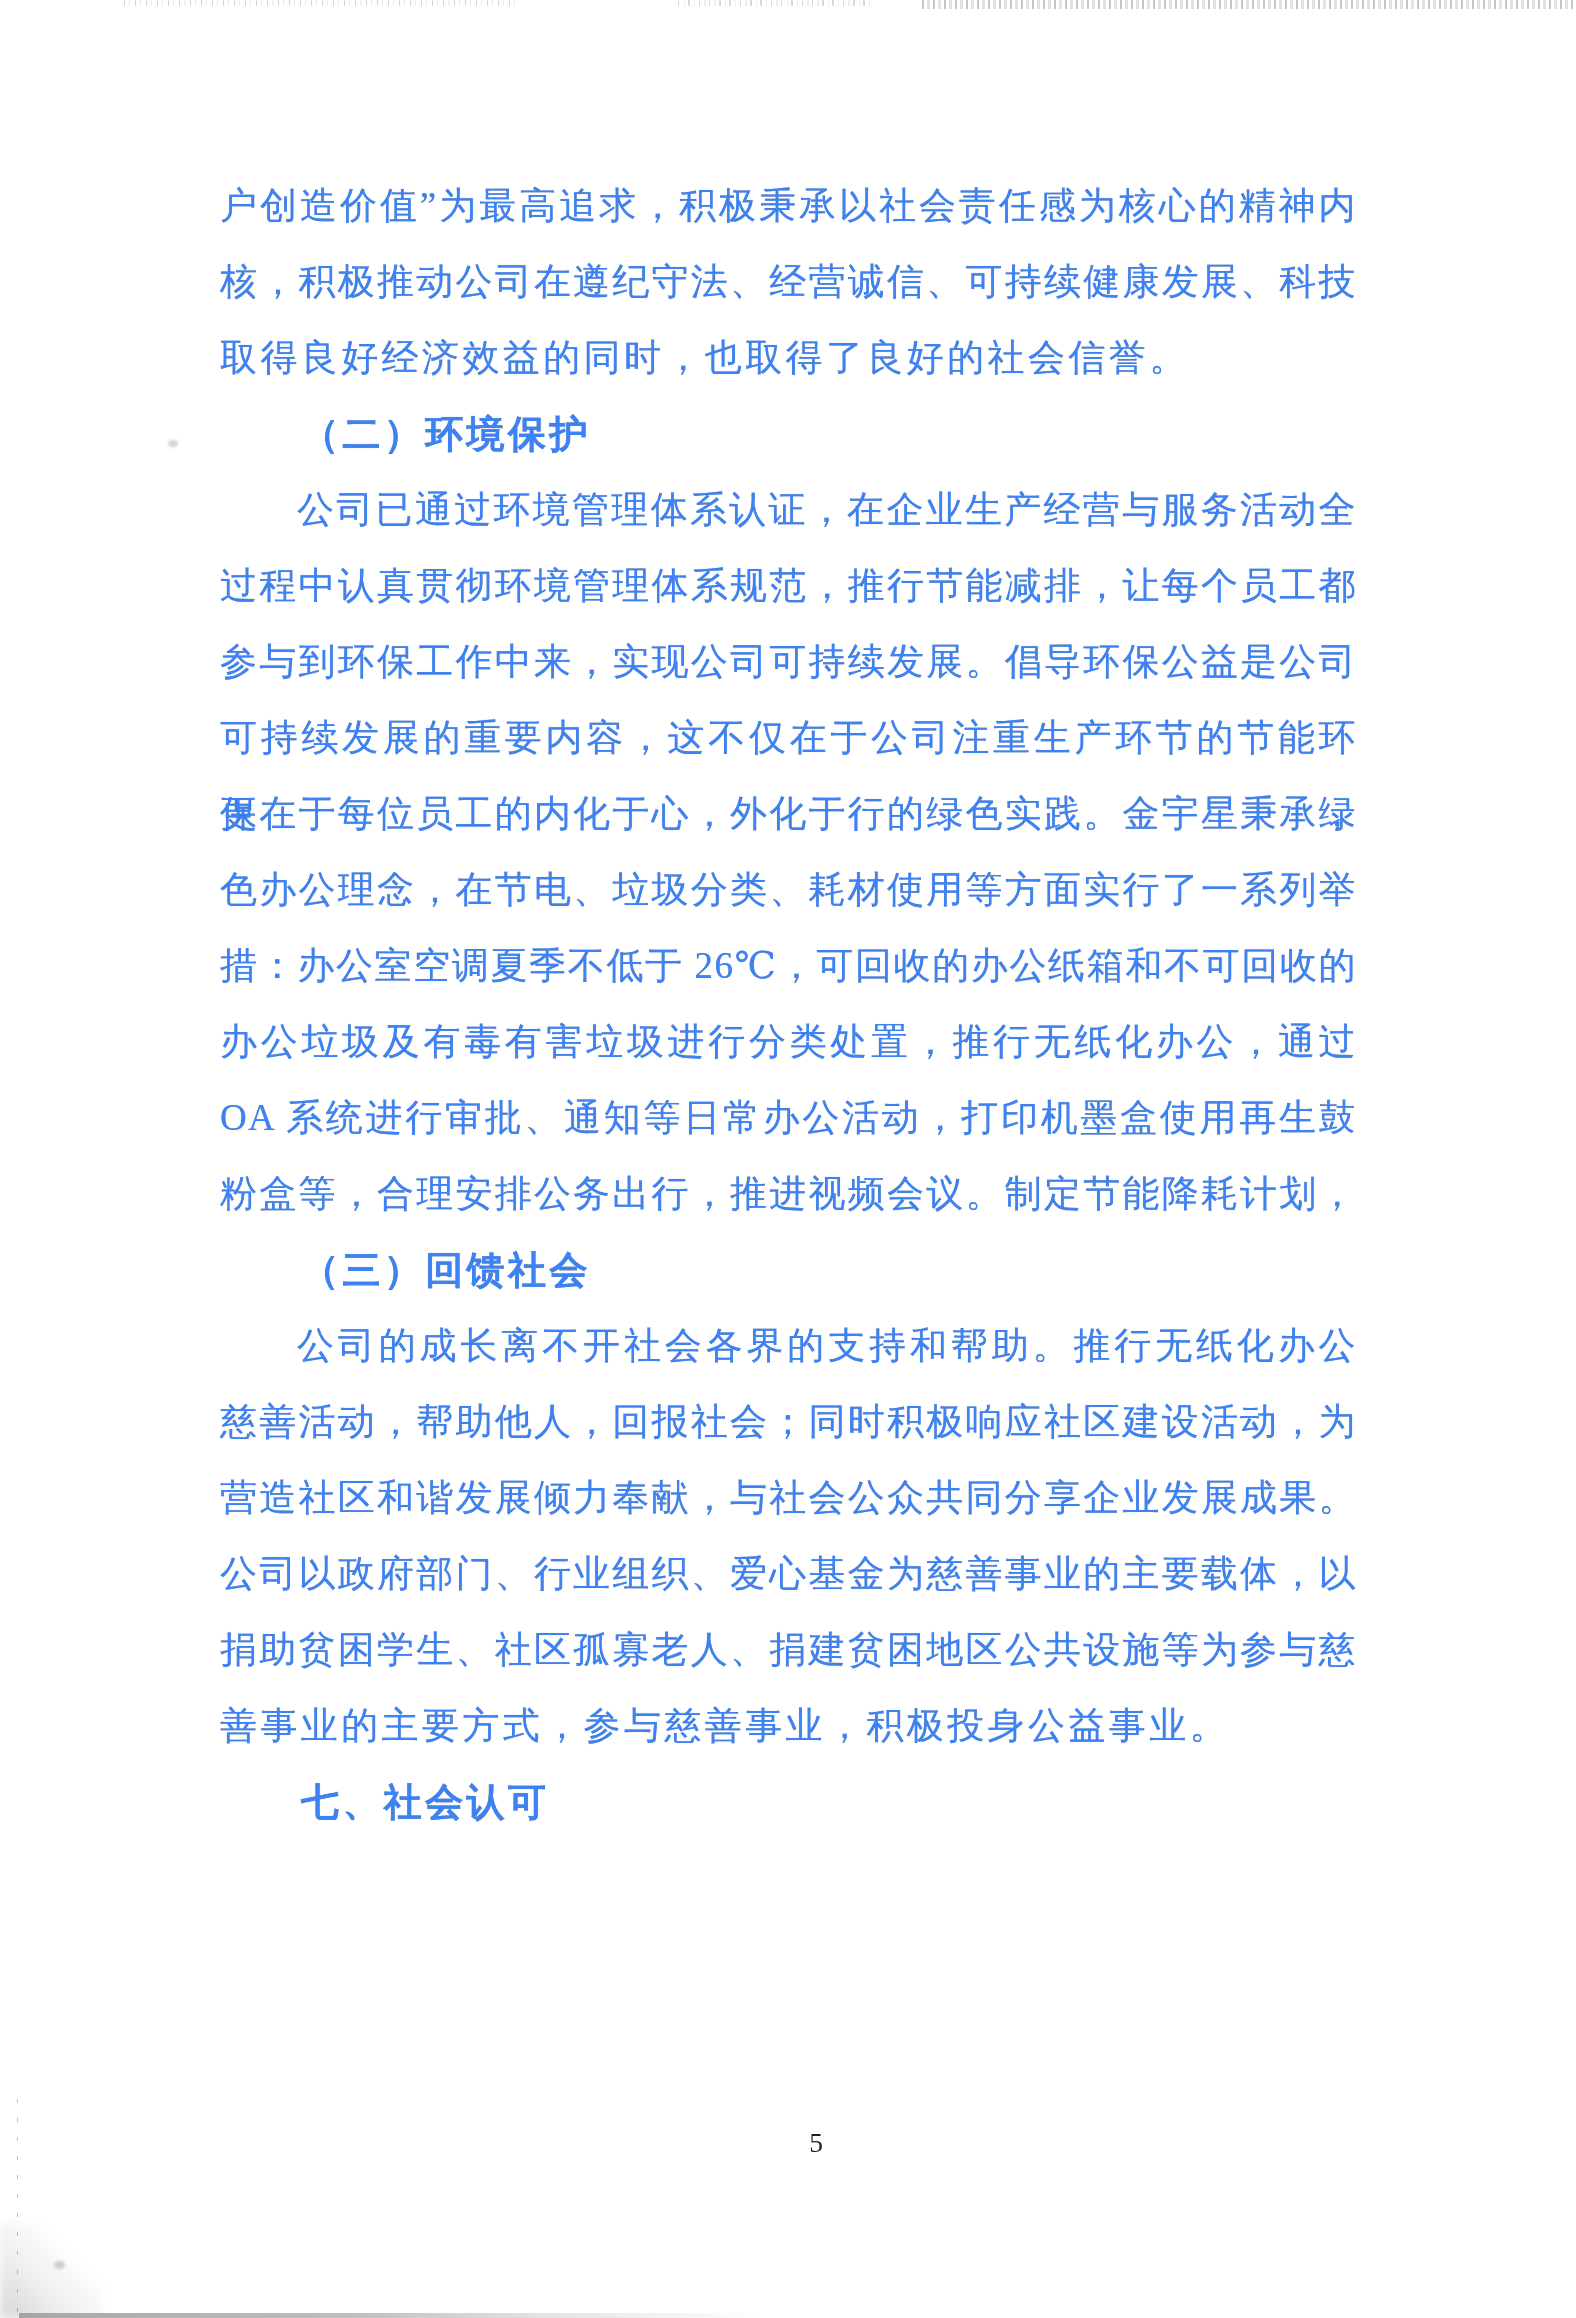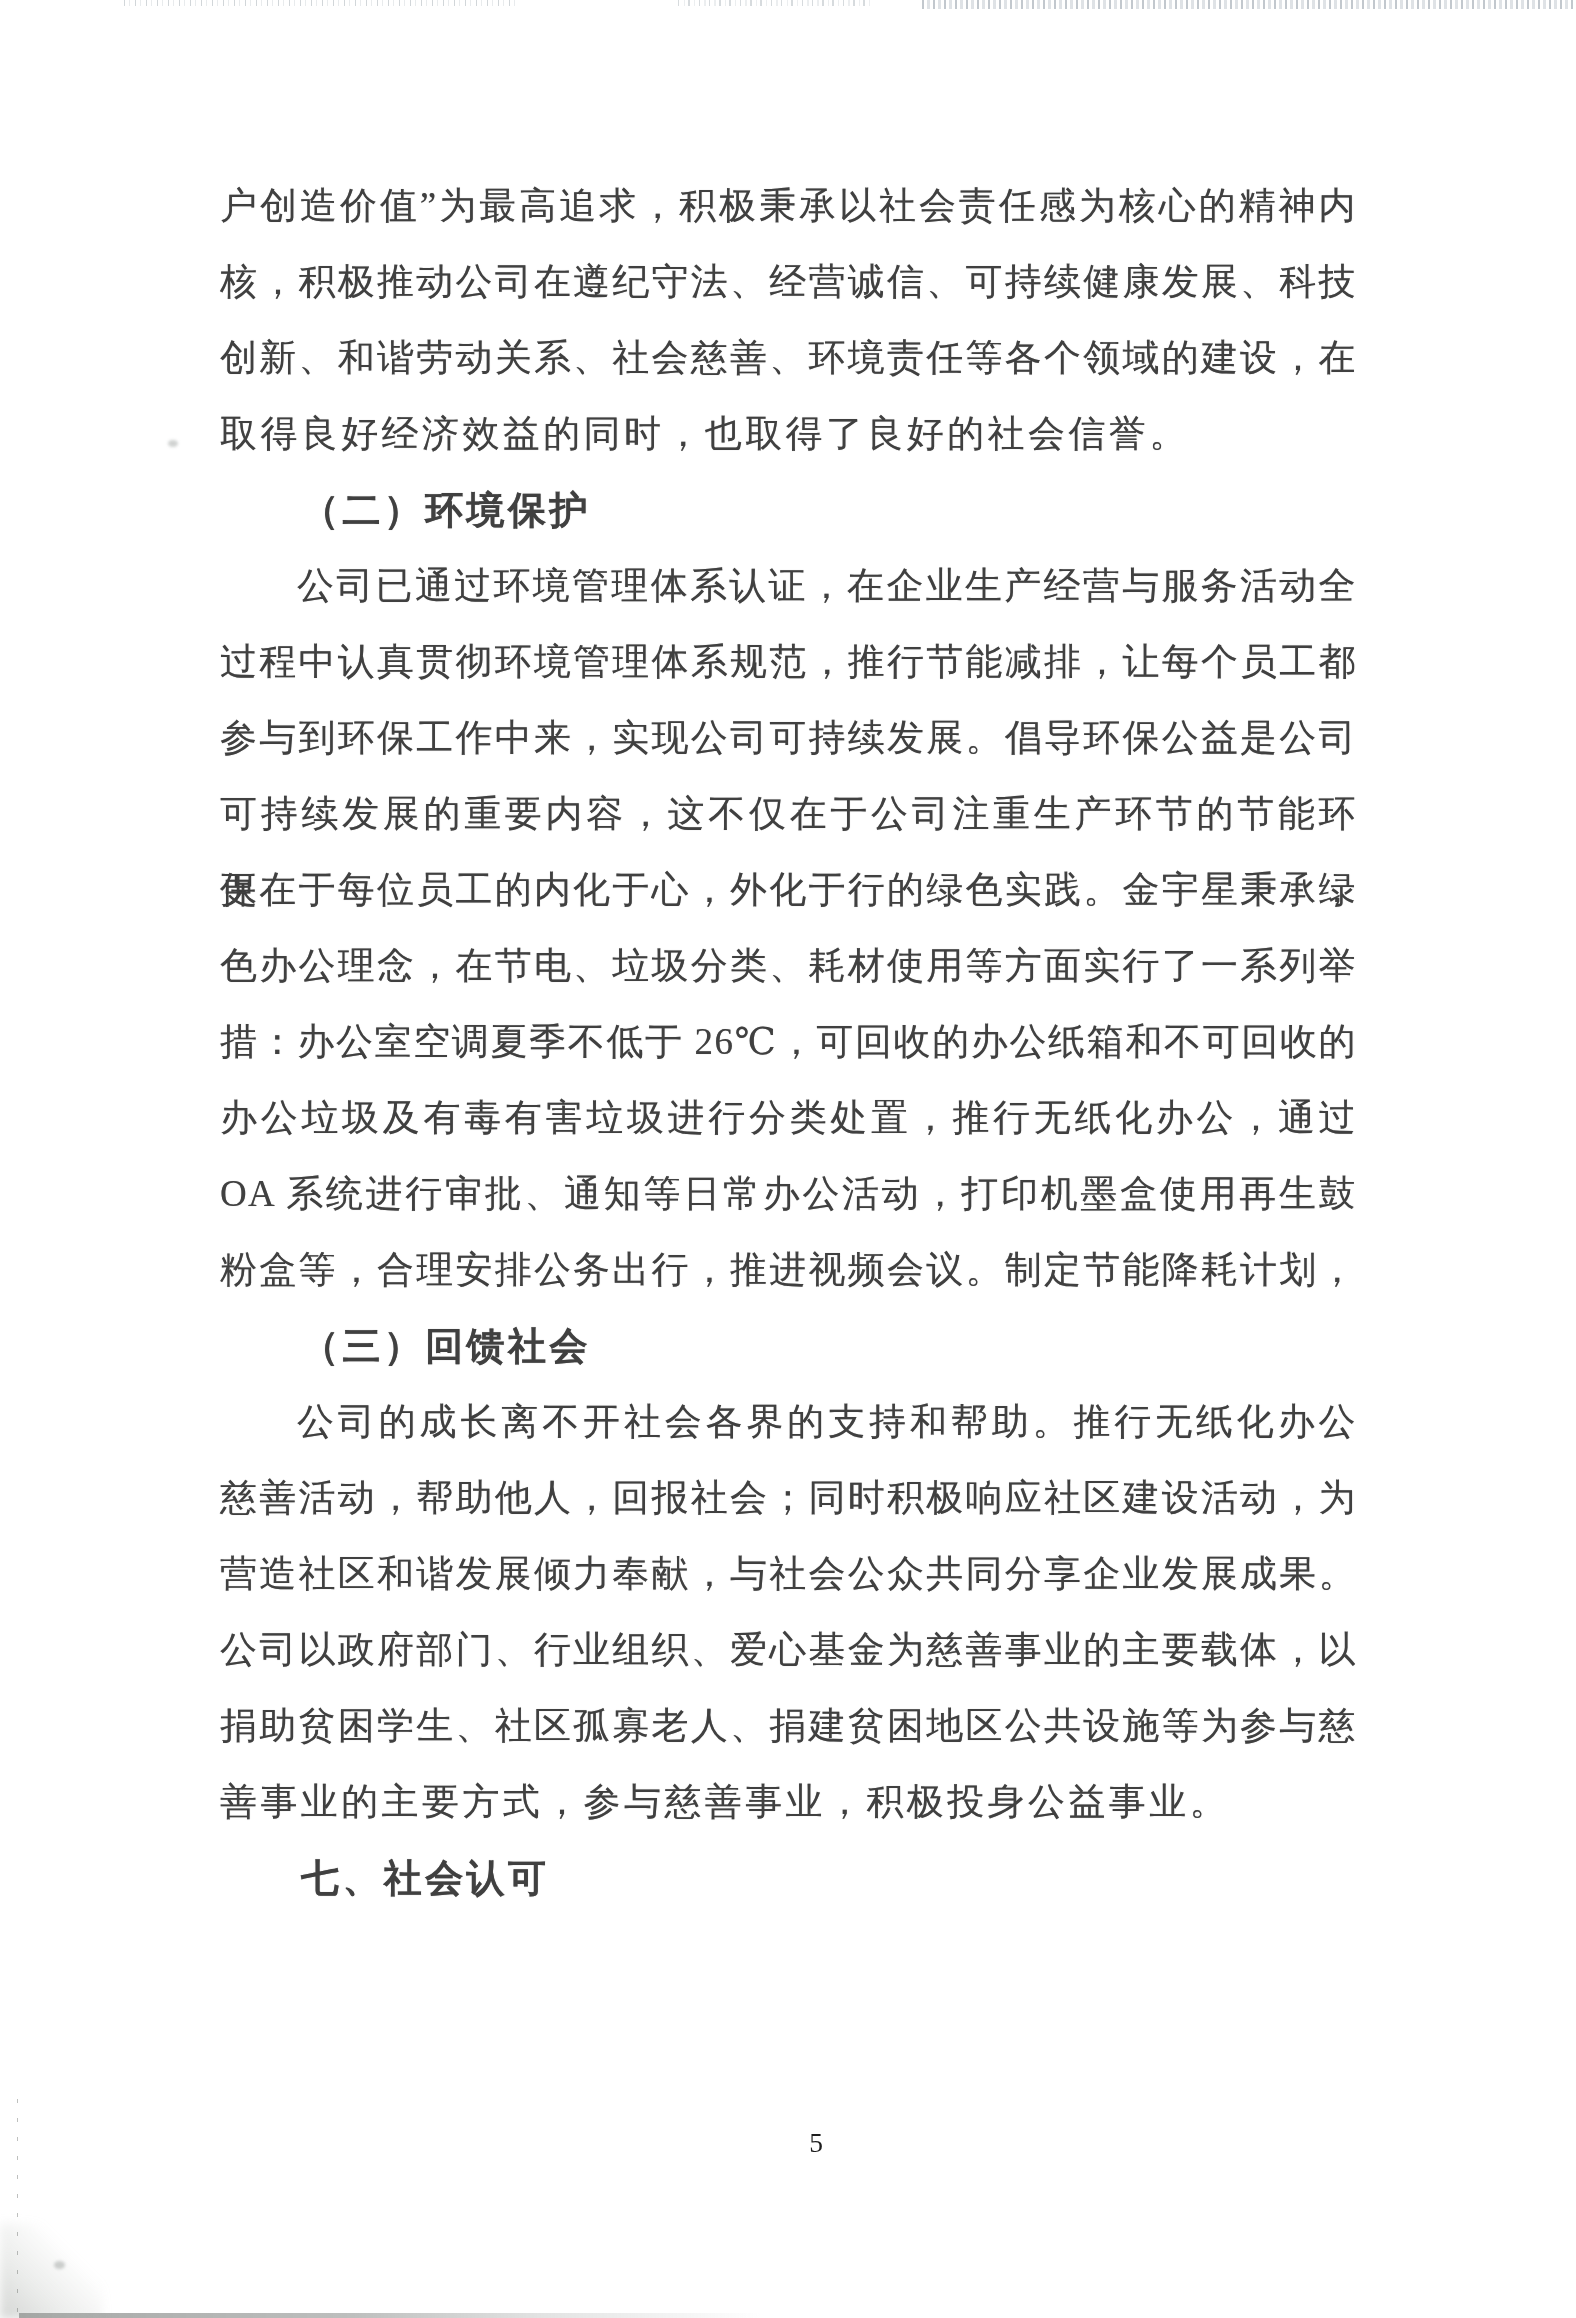--- a/index.html
+++ b/index.html
@@ -18,21 +18,21 @@
   .doc {
     position: absolute;
     left: 220px;
     top: 168px;
     width: 1137px;
   }
   .line {
     height: 76px;
     line-height: 76px;
     font-size: 37px;
-    color: #404040;
+    color: #3b82f6;
     letter-spacing: 1.4px;
     text-align: justify;
     text-align-last: justify;
     text-shadow: 0 0 0.7px rgba(25,25,25,0.45);
     white-space: normal;
   }
   .line.end {
     text-align: right;
     text-align-last: left;
     letter-spacing: 3.4px;
@@ -134,21 +134,20 @@
   <div class="streak streak-c"></div>
   <div class="bottom-strip"></div>
   <div class="corner-wedge"></div>
   <div class="dotted-line"></div>
   <div class="speck speck-1"></div>
   <div class="speck speck-2"></div>
 
   <div class="doc">
       <div class="line body">户创造价值”为最高追求，积极秉承以社会责任感为核心的精神内</div>
       <div class="line body">核，积极推动公司在遵纪守法、经营诚信、可持续健康发展、科技</div>
-      <div class="line body">创新、和谐劳动关系、社会慈善、环境责任等各个领域的建设，在</div>
       <div class="line body end">取得良好经济效益的同时，也取得了良好的社会信誉。</div>
       <div class="line heading">（二）环境保护</div>
       <div class="line body indent">公司已通过环境管理体系认证，在企业生产经营与服务活动全</div>
       <div class="line body">过程中认真贯彻环境管理体系规范，推行节能减排，让每个员工都</div>
       <div class="line body">参与到环保工作中来，实现公司可持续发展。倡导环保公益是公司</div>
       <div class="line body">可持续发展的重要内容，这不仅在于公司注重生产环节的节能环保，</div>
       <div class="line body">更在于每位员工的内化于心，外化于行的绿色实践。金宇星秉承绿</div>
       <div class="line body">色办公理念，在节电、垃圾分类、耗材使用等方面实行了一系列举</div>
       <div class="line body">措：办公室空调夏季不低于 26℃，可回收的办公纸箱和不可回收的</div>
       <div class="line body">办公垃圾及有毒有害垃圾进行分类处置，推行无纸化办公，通过</div>

